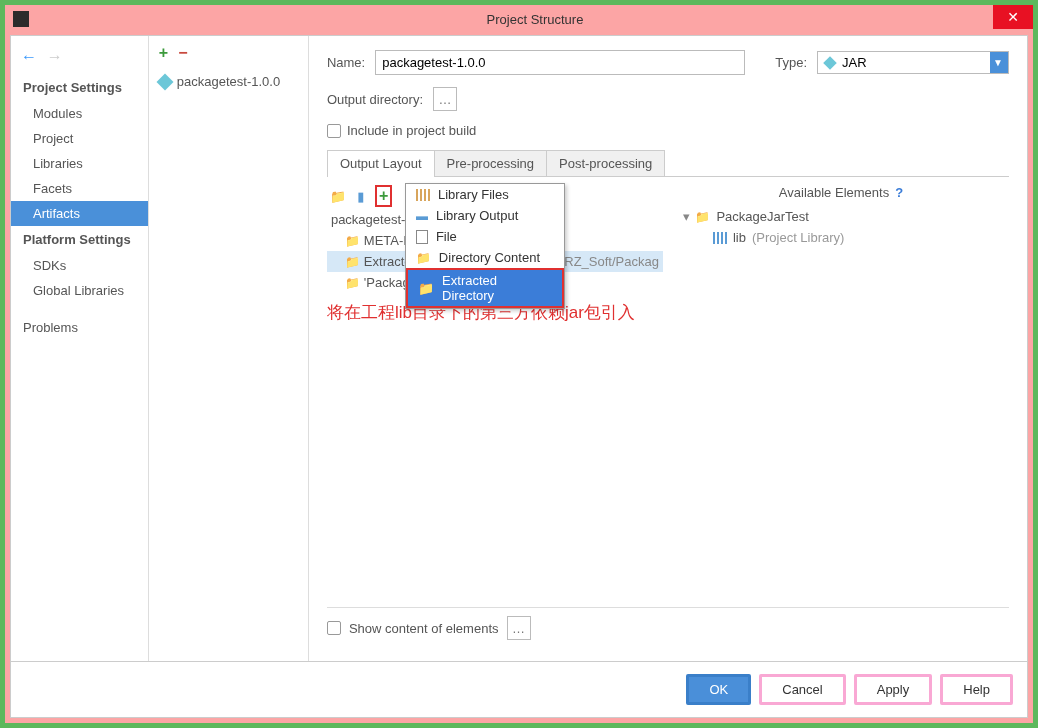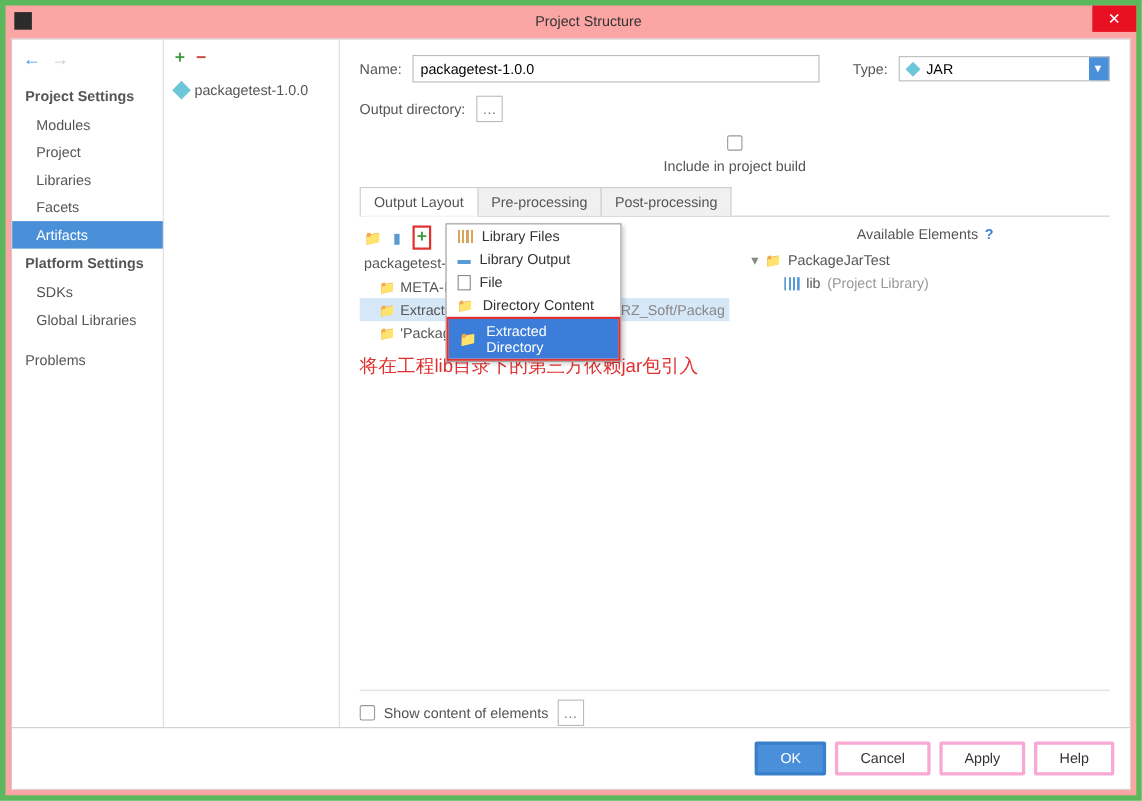--- a/index.html
+++ b/index.html
@@ -32,21 +32,21 @@
 .form-row { display: flex; align-items: center; margin-bottom: 12px; gap: 10px; }
 .form-label { color: #555; }
 .text-input { border: 1px solid #bbb; padding: 4px 6px; font-size: 13px; background: #fff; }
 .name-input { width: 370px; }
 .type-label { margin-left: 20px; }
 .type-select { border: 1px solid #bbb; padding: 3px 6px; width: 192px; display: flex; align-items: center; gap: 6px; background: #fff; position: relative; }
 .type-select::after { content: ''; position: absolute; right: 0; top: 0; bottom: 0; width: 18px; background: #4a90d9; }
 .type-arrow { position: absolute; right: 5px; color: #fff; font-size: 10px; z-index: 1; }
 .output-input { flex: 1; }
 .browse-btn { width: 24px; height: 24px; border: 1px solid #bbb; background: #fff; display: flex; align-items: center; justify-content: center; color: #777; }
-.checkbox-row { display: flex; align-items: center; gap: 6px; margin-bottom: 12px; color: #555; flex-direction: column; }
+.checkbox-row { display: flex; align-items: center; gap: 6px; margin-bottom: 12px; color: #555; }
 .checkbox { width: 14px; height: 14px; border: 1px solid #999; border-radius: 2px; }
 
 .tabs { display: flex; border-bottom: 1px solid #ccc; align-items: center; }
 .tab { padding: 5px 12px; border: 1px solid #ccc; border-bottom: none; background: #f0f0f0; color: #555; margin-right: -1px; }
 .tab.active { background: #fff; position: relative; }
 .tab.active::after { content: ''; position: absolute; bottom: -1px; left: 0; right: 0; height: 1px; background: #fff; }
 
 .layout-area { display: flex; height: 430px; }
 .layout-left { flex: 1; position: relative; padding-top: 6px; }
 .layout-right { flex: 1; padding-top: 6px; padding-left: 10px; }

